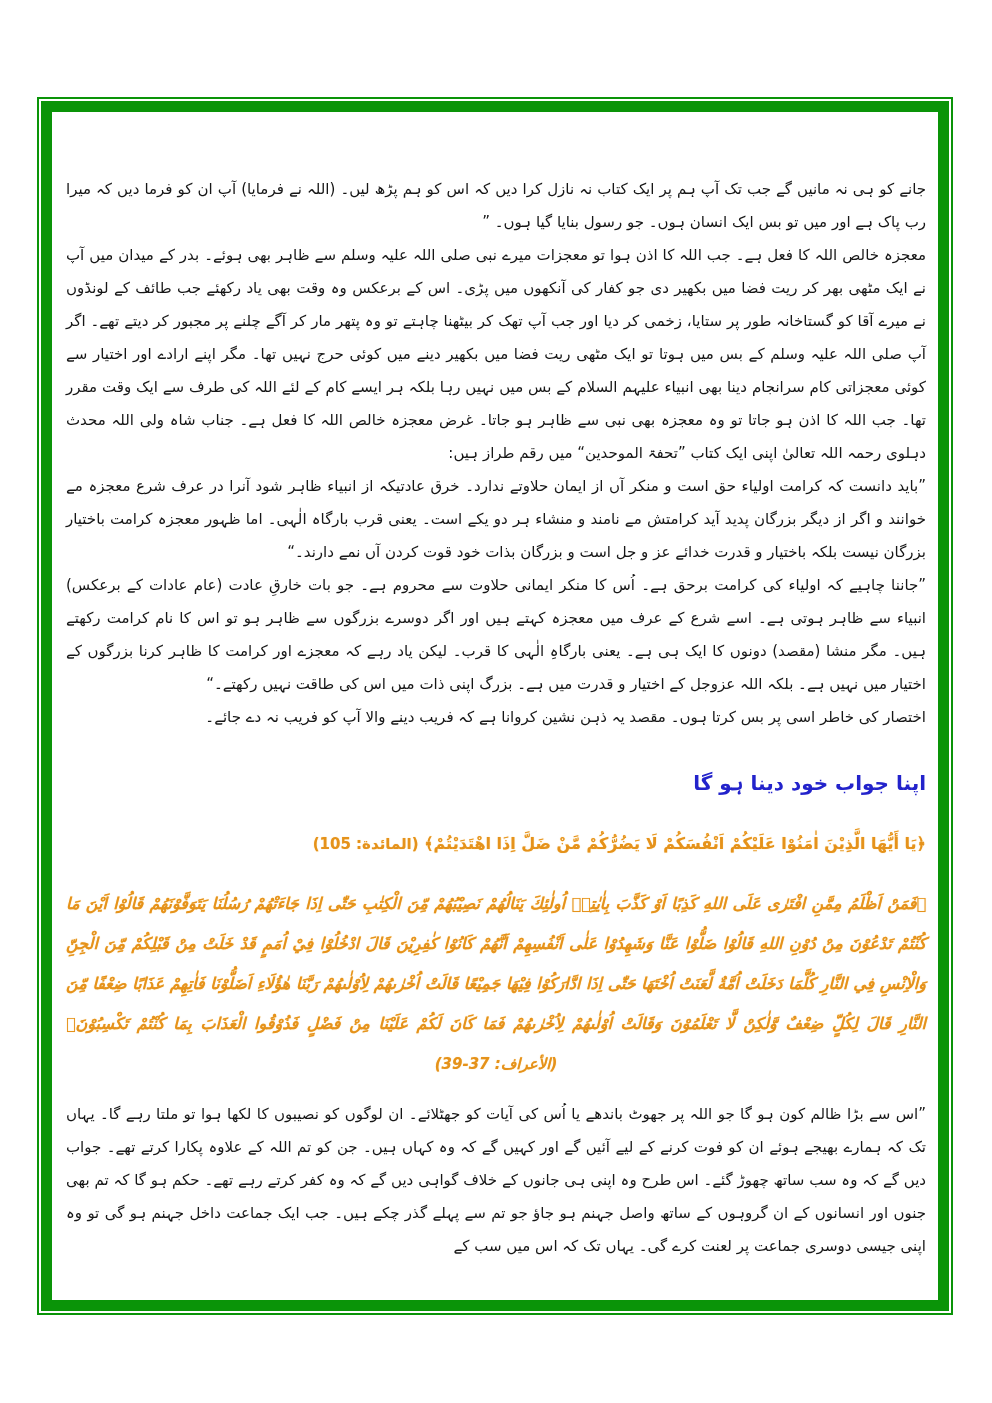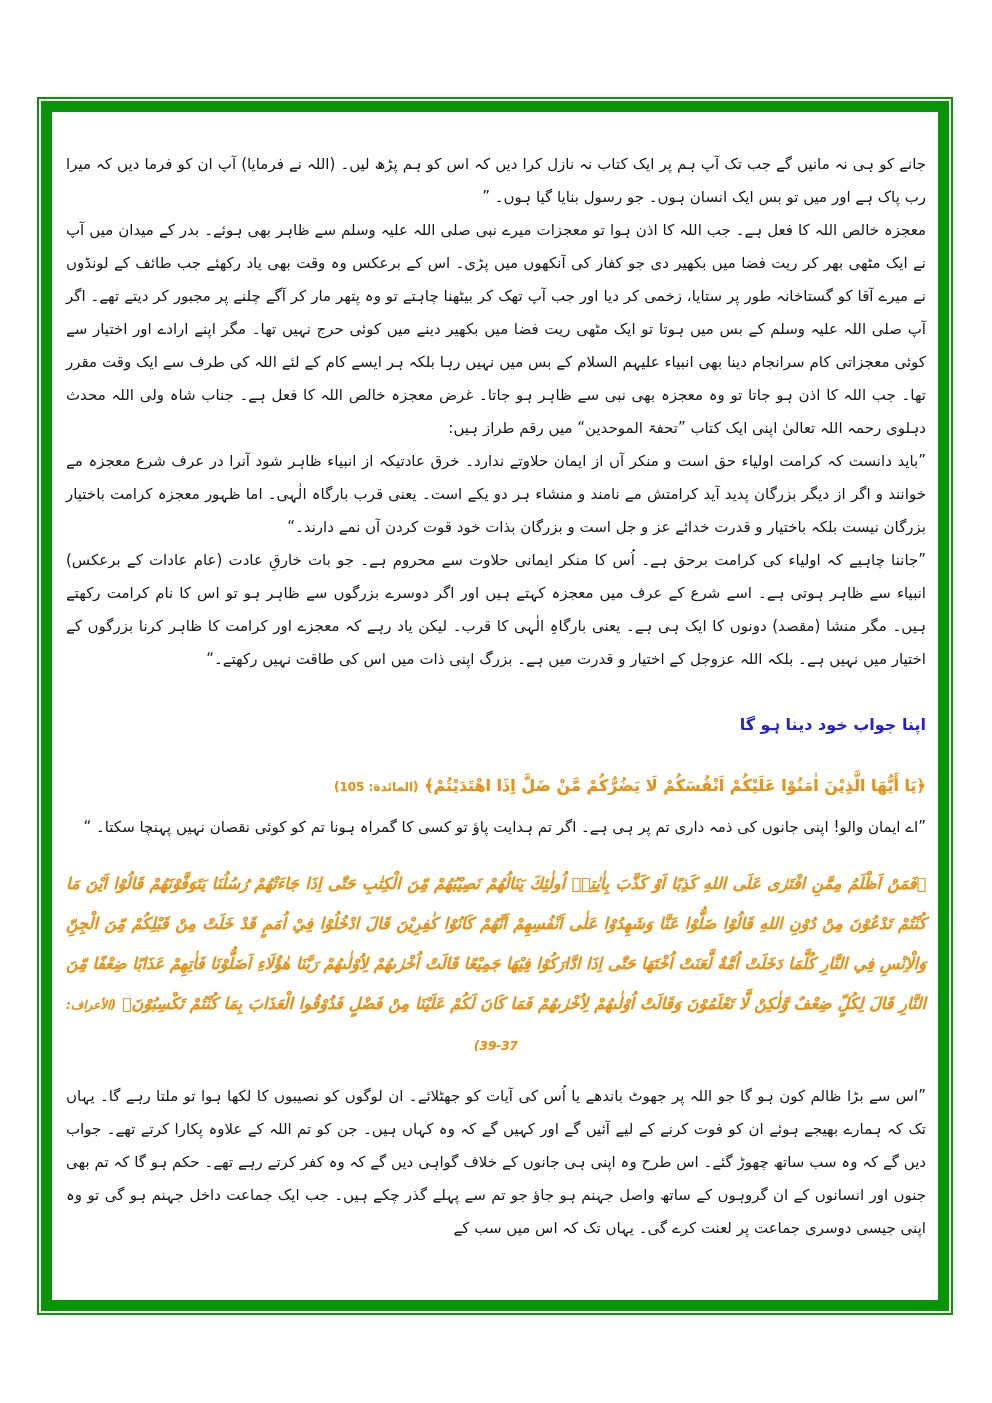--- a/index.html
+++ b/index.html
@@ -31,37 +31,37 @@
     position: absolute;
     inset: 2px;
     border: 11px solid #0a9408;
     box-sizing: border-box;
     overflow: hidden;
     background: #ffffff;
   }
   .content {
     position: absolute;
     inset: 0;
-    padding: 36px 12px 18px 14px;
+    padding: 61px 12px 18px 14px;
     direction: rtl;
     overflow: hidden;
   }
   .urdu {
     font-size: 15px;
     line-height: 33px;
     color: #161616;
     text-align: justify;
     margin: 0;
   }
   .urdu.single {
     text-align: right;
   }
   .section-heading {
     color: #2323cb;
-    font-size: 16px;
+    font-size: 20px;
     font-weight: bold;
     text-align: right;
     line-height: 30px;
     margin: 34px 0 14px 0;
   }
   .verse {
     color: #e5921b;
     font-weight: bold;
     font-size: 16px;
     line-height: 40px;
@@ -72,21 +72,21 @@
     text-align: right;
     margin: 26px 0 4px 0;
   }
   .verse-block {
     text-align: justify;
     text-align-last: center;
     margin: 20px 0 14px 0;
     font-style: italic;
   }
   .verse-ref {
-    font-size: 12px;
+    font-size: 15px;
     font-weight: bold;
   }
   .trans {
     margin: 0;
   }
   .para7 {
     margin: 0;
   }
 </style>
 </head>
@@ -98,27 +98,27 @@
       <div class="content">
 
         <p class="urdu">جانے کو ہی نہ مانیں گے جب تک آپ ہم پر ایک کتاب نہ نازل کرا دیں کہ اس کو ہم پڑھ لیں۔ (اللہ نے فرمایا) آپ ان کو فرما دیں کہ میرا رب پاک ہے اور میں تو بس ایک انسان ہوں۔ جو رسول بنایا گیا ہوں۔ ”</p>
 
         <p class="urdu">معجزہ خالص اللہ کا فعل ہے۔ جب اللہ کا اذن ہوا تو معجزات میرے نبی صلی اللہ علیہ وسلم سے ظاہر بھی ہوئے۔ بدر کے میدان میں آپ نے ایک مٹھی بھر کر ریت فضا میں بکھیر دی جو کفار کی آنکھوں میں پڑی۔ اس کے برعکس وہ وقت بھی یاد رکھئے جب طائف کے لونڈوں نے میرے آقا کو گستاخانہ طور پر ستایا، زخمی کر دیا اور جب آپ تھک کر بیٹھنا چاہتے تو وہ پتھر مار کر آگے چلنے پر مجبور کر دیتے تھے۔ اگر آپ صلی اللہ علیہ وسلم کے بس میں ہوتا تو ایک مٹھی ریت فضا میں بکھیر دینے میں کوئی حرج نہیں تھا۔ مگر اپنے ارادے اور اختیار سے کوئی معجزاتی کام سرانجام دینا بھی انبیاء علیہم السلام کے بس میں نہیں رہا بلکہ ہر ایسے کام کے لئے اللہ کی طرف سے ایک وقت مقرر تھا۔ جب اللہ کا اذن ہو جاتا تو وہ معجزہ بھی نبی سے ظاہر ہو جاتا۔ غرض معجزہ خالص اللہ کا فعل ہے۔ جناب شاہ ولی اللہ محدث دہلوی رحمہ اللہ تعالیٰ اپنی ایک کتاب ”تحفۃ الموحدین“ میں رقم طراز ہیں:</p>
 
         <p class="urdu">”باید دانست کہ کرامت اولیاء حق است و منکر آں از ایمان حلاوتے ندارد۔ خرق عادتیکہ از انبیاء ظاہر شود آنرا در عرف شرع معجزہ مے خوانند و اگر از دیگر بزرگان پدید آید کرامتش مے نامند و منشاء ہر دو یکے است۔ یعنی قرب بارگاہ الٰہی۔ اما ظہور معجزہ کرامت باختیار بزرگان نیست بلکہ باختیار و قدرت خدائے عز و جل است و بزرگان بذات خود قوت کردن آں نمے دارند۔“</p>
 
         <p class="urdu">”جاننا چاہیے کہ اولیاء کی کرامت برحق ہے۔ اُس کا منکر ایمانی حلاوت سے محروم ہے۔ جو بات خارقِ عادت (عام عادات کے برعکس) انبیاء سے ظاہر ہوتی ہے۔ اسے شرع کے عرف میں معجزہ کہتے ہیں اور اگر دوسرے بزرگوں سے ظاہر ہو تو اس کا نام کرامت رکھتے ہیں۔ مگر منشا (مقصد) دونوں کا ایک ہی ہے۔ یعنی بارگاہِ الٰہی کا قرب۔ لیکن یاد رہے کہ معجزے اور کرامت کا ظاہر کرنا بزرگوں کے اختیار میں نہیں ہے۔ بلکہ اللہ عزوجل کے اختیار و قدرت میں ہے۔ بزرگ اپنی ذات میں اس کی طاقت نہیں رکھتے۔“</p>
 
+        <p class="urdu single">اختصار کی خاطر اسی پر بس کرتا ہوں۔ مقصد یہ ذہن نشین کروانا ہے کہ فریب دینے والا آپ کو فریب نہ دے جائے۔</p>
 
         <h2 class="section-heading">اپنا جواب خود دینا ہو گا</h2>
 
 
         <p class="verse verse-single"><span>﴿يَا أَيُّهَا الَّذِيْنَ اٰمَنُوْا عَلَيْكُمْ اَنْفُسَكُمْ لَا يَضُرُّكُمْ مَّنْ ضَلَّ اِذَا اهْتَدَيْتُمْ﴾</span> <span class="verse-ref">(المائدة: 105)</span></p>
 
-        <p class="urdu single trans">”اے ایمان والو! اپنی جانوں کی ذمہ داری تم پر ہی ہے۔ اگر تم ہدایت پاؤ تو کسی کا گمراہ ہونا تم کو کوئی نقصان نہیں پہنچا سکتا۔ “</p>
 
         <p class="verse verse-block"><span>﴿فَمَنْ اَظْلَمُ مِمَّنِ افْتَرٰى عَلَى اللهِ كَذِبًا اَوْ كَذَّبَ بِاٰيٰتِهٖ اُولٰئِكَ يَنَالُهُمْ نَصِيْبُهُمْ مِّنَ الْكِتٰبِ حَتّٰى اِذَا جَاءَتْهُمْ رُسُلُنَا يَتَوَفَّوْنَهُمْ قَالُوْا اَيْنَ مَا كُنْتُمْ تَدْعُوْنَ مِنْ دُوْنِ اللهِ قَالُوْا ضَلُّوْا عَنَّا وَشَهِدُوْا عَلٰى اَنْفُسِهِمْ اَنَّهُمْ كَانُوْا كٰفِرِيْنَ قَالَ ادْخُلُوْا فِيْ اُمَمٍ قَدْ خَلَتْ مِنْ قَبْلِكُمْ مِّنَ الْجِنِّ وَالْاِنْسِ فِي النَّارِ كُلَّمَا دَخَلَتْ اُمَّةٌ لَّعَنَتْ اُخْتَهَا حَتّٰى اِذَا ادَّارَكُوْا فِيْهَا جَمِيْعًا قَالَتْ اُخْرٰىهُمْ لِاُوْلٰىهُمْ رَبَّنَا هٰؤُلَاءِ اَضَلُّوْنَا فَاٰتِهِمْ عَذَابًا ضِعْفًا مِّنَ النَّارِ قَالَ لِكُلٍّ ضِعْفٌ وَّلٰكِنْ لَّا تَعْلَمُوْنَ وَقَالَتْ اُوْلٰىهُمْ لِاُخْرٰىهُمْ فَمَا كَانَ لَكُمْ عَلَيْنَا مِنْ فَضْلٍ فَذُوْقُوا الْعَذَابَ بِمَا كُنْتُمْ تَكْسِبُوْنَ﴾</span> <span class="verse-ref">(الأعراف: 37-39)</span></p>
 
         <p class="urdu para7">”اس سے بڑا ظالم کون ہو گا جو اللہ پر جھوٹ باندھے یا اُس کی آیات کو جھٹلائے۔ ان لوگوں کو نصیبوں کا لکھا ہوا تو ملتا رہے گا۔ یہاں تک کہ ہمارے بھیجے ہوئے ان کو فوت کرنے کے لیے آئیں گے اور کہیں گے کہ وہ کہاں ہیں۔ جن کو تم اللہ کے علاوہ پکارا کرتے تھے۔ جواب دیں گے کہ وہ سب ساتھ چھوڑ گئے۔ اس طرح وہ اپنی ہی جانوں کے خلاف گواہی دیں گے کہ وہ کفر کرتے رہے تھے۔ حکم ہو گا کہ تم بھی جنوں اور انسانوں کے ان گروہوں کے ساتھ واصل جہنم ہو جاؤ جو تم سے پہلے گذر چکے ہیں۔ جب ایک جماعت داخل جہنم ہو گی تو وہ اپنی جیسی دوسری جماعت پر لعنت کرے گی۔ یہاں تک کہ اس میں سب کے</p>
 
       </div>
     </div>
   </div>
 </div>
 

